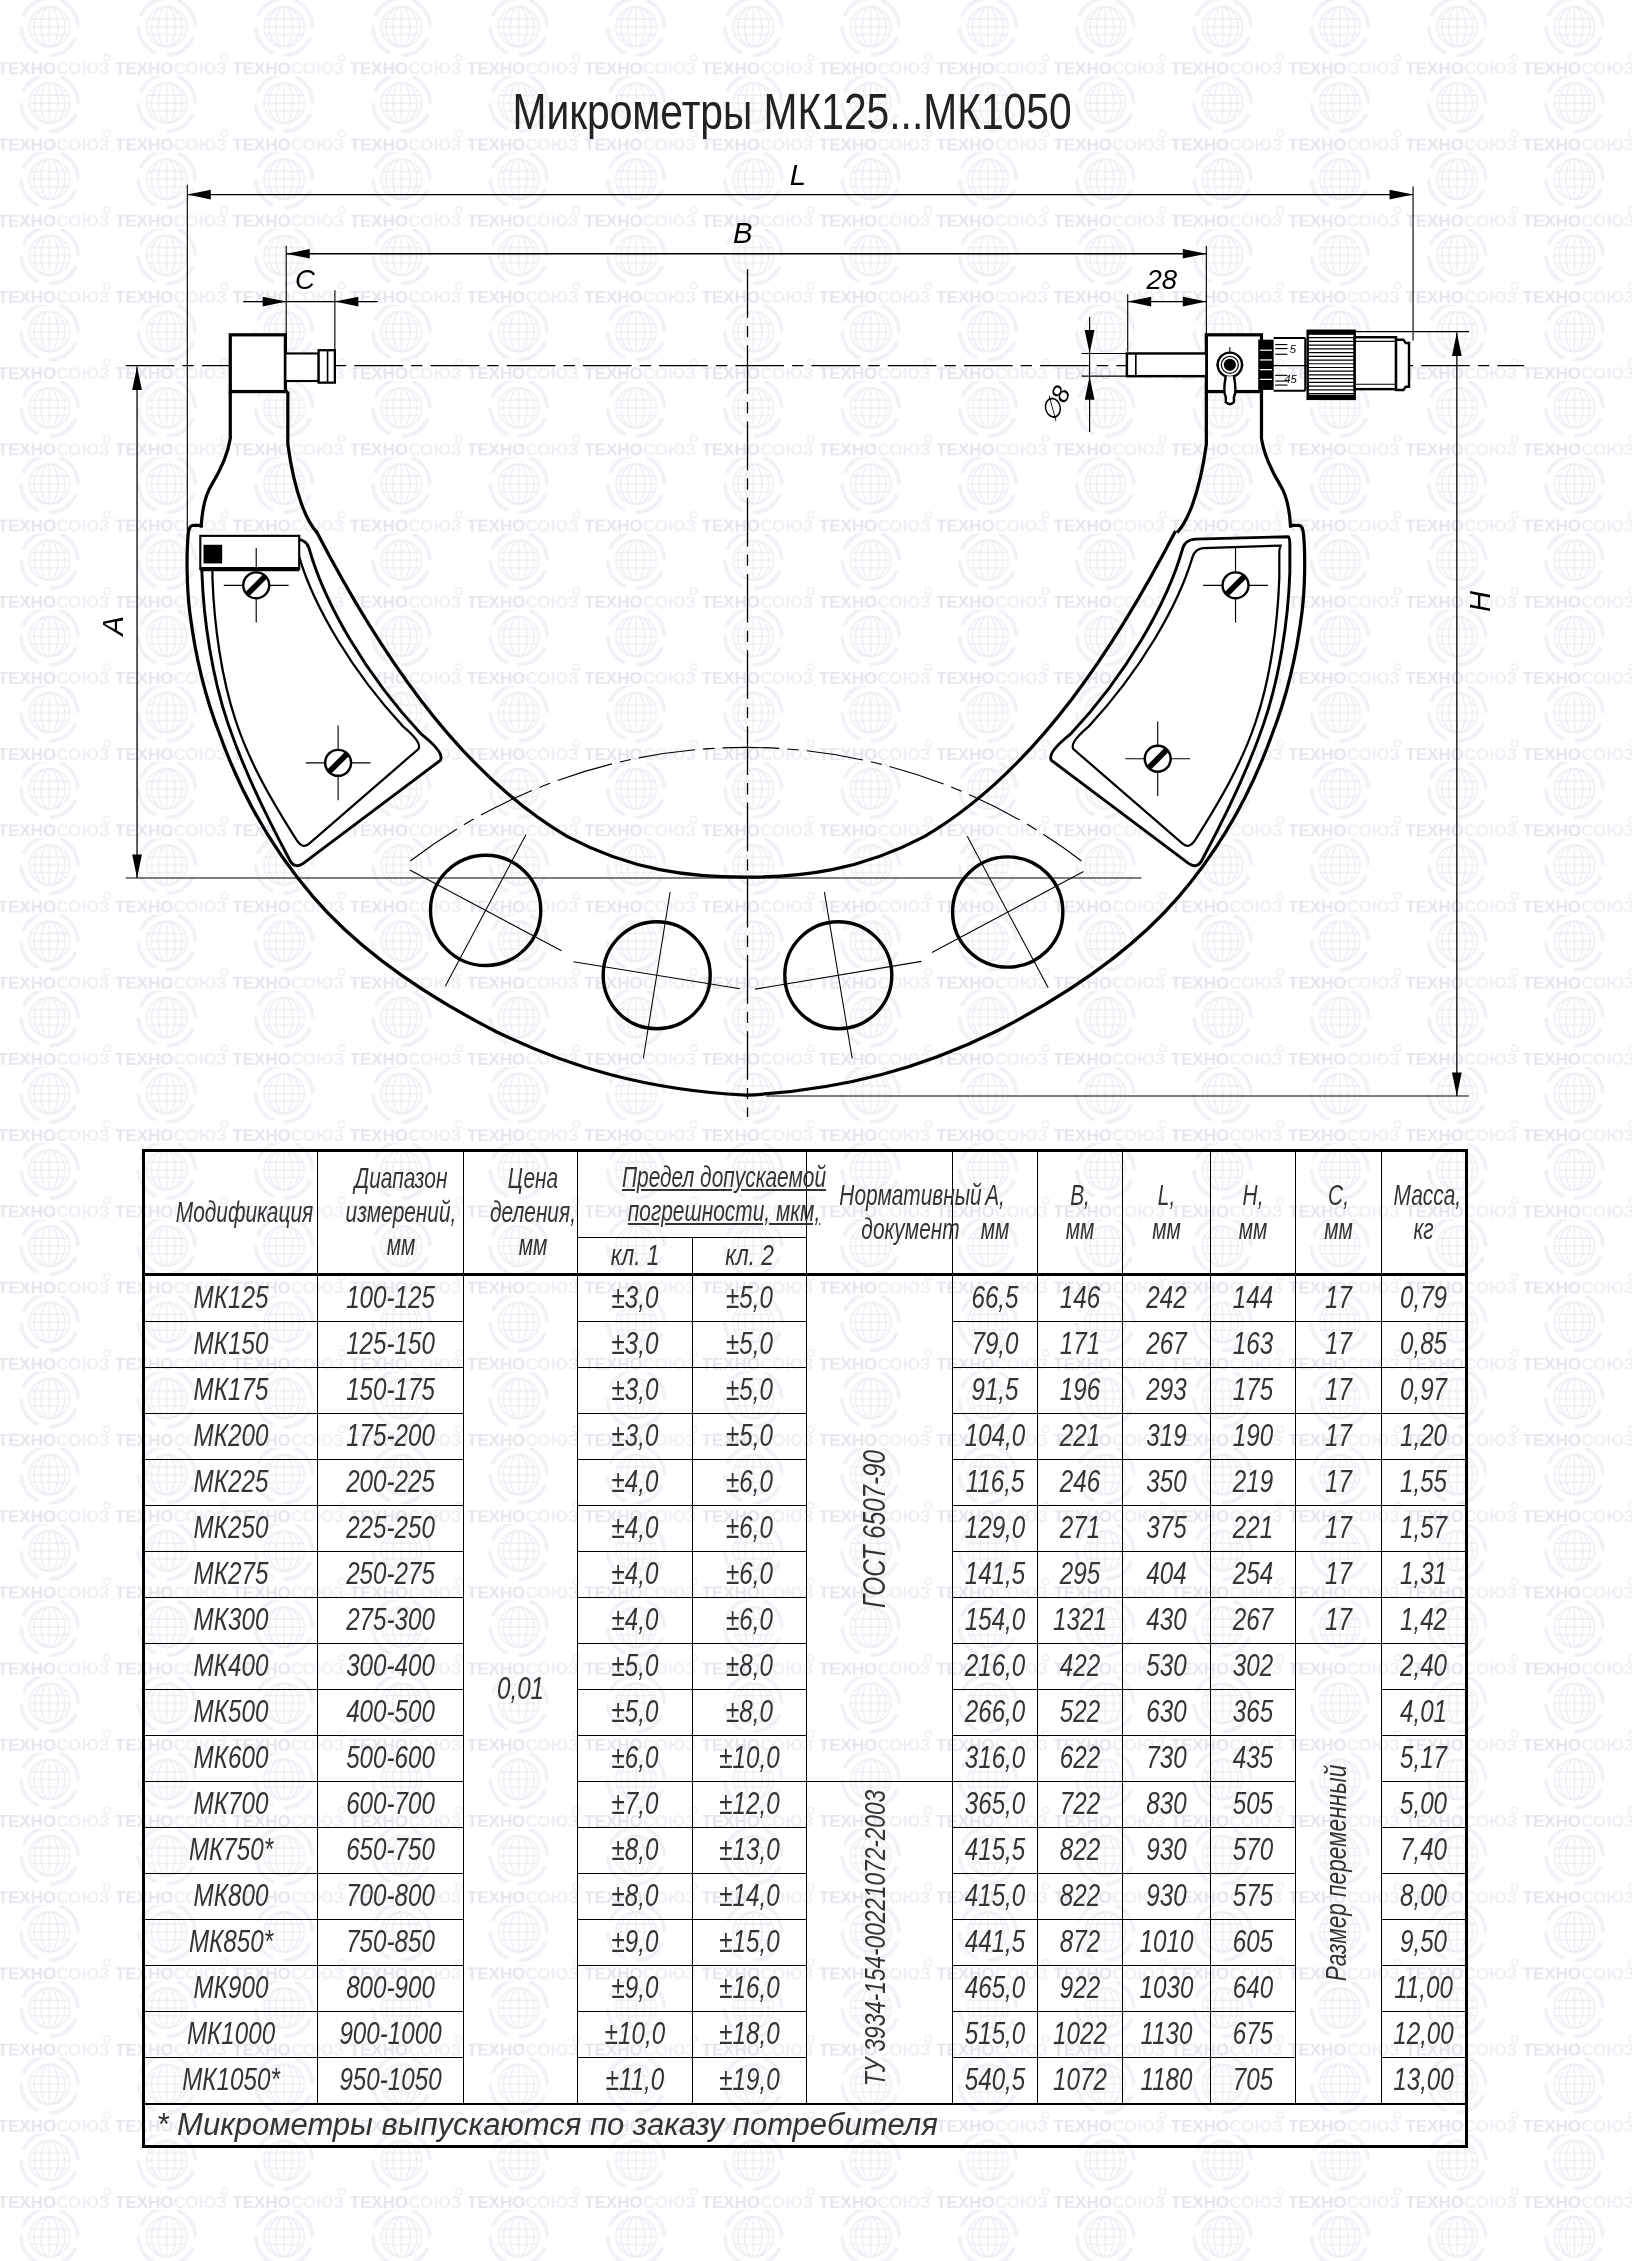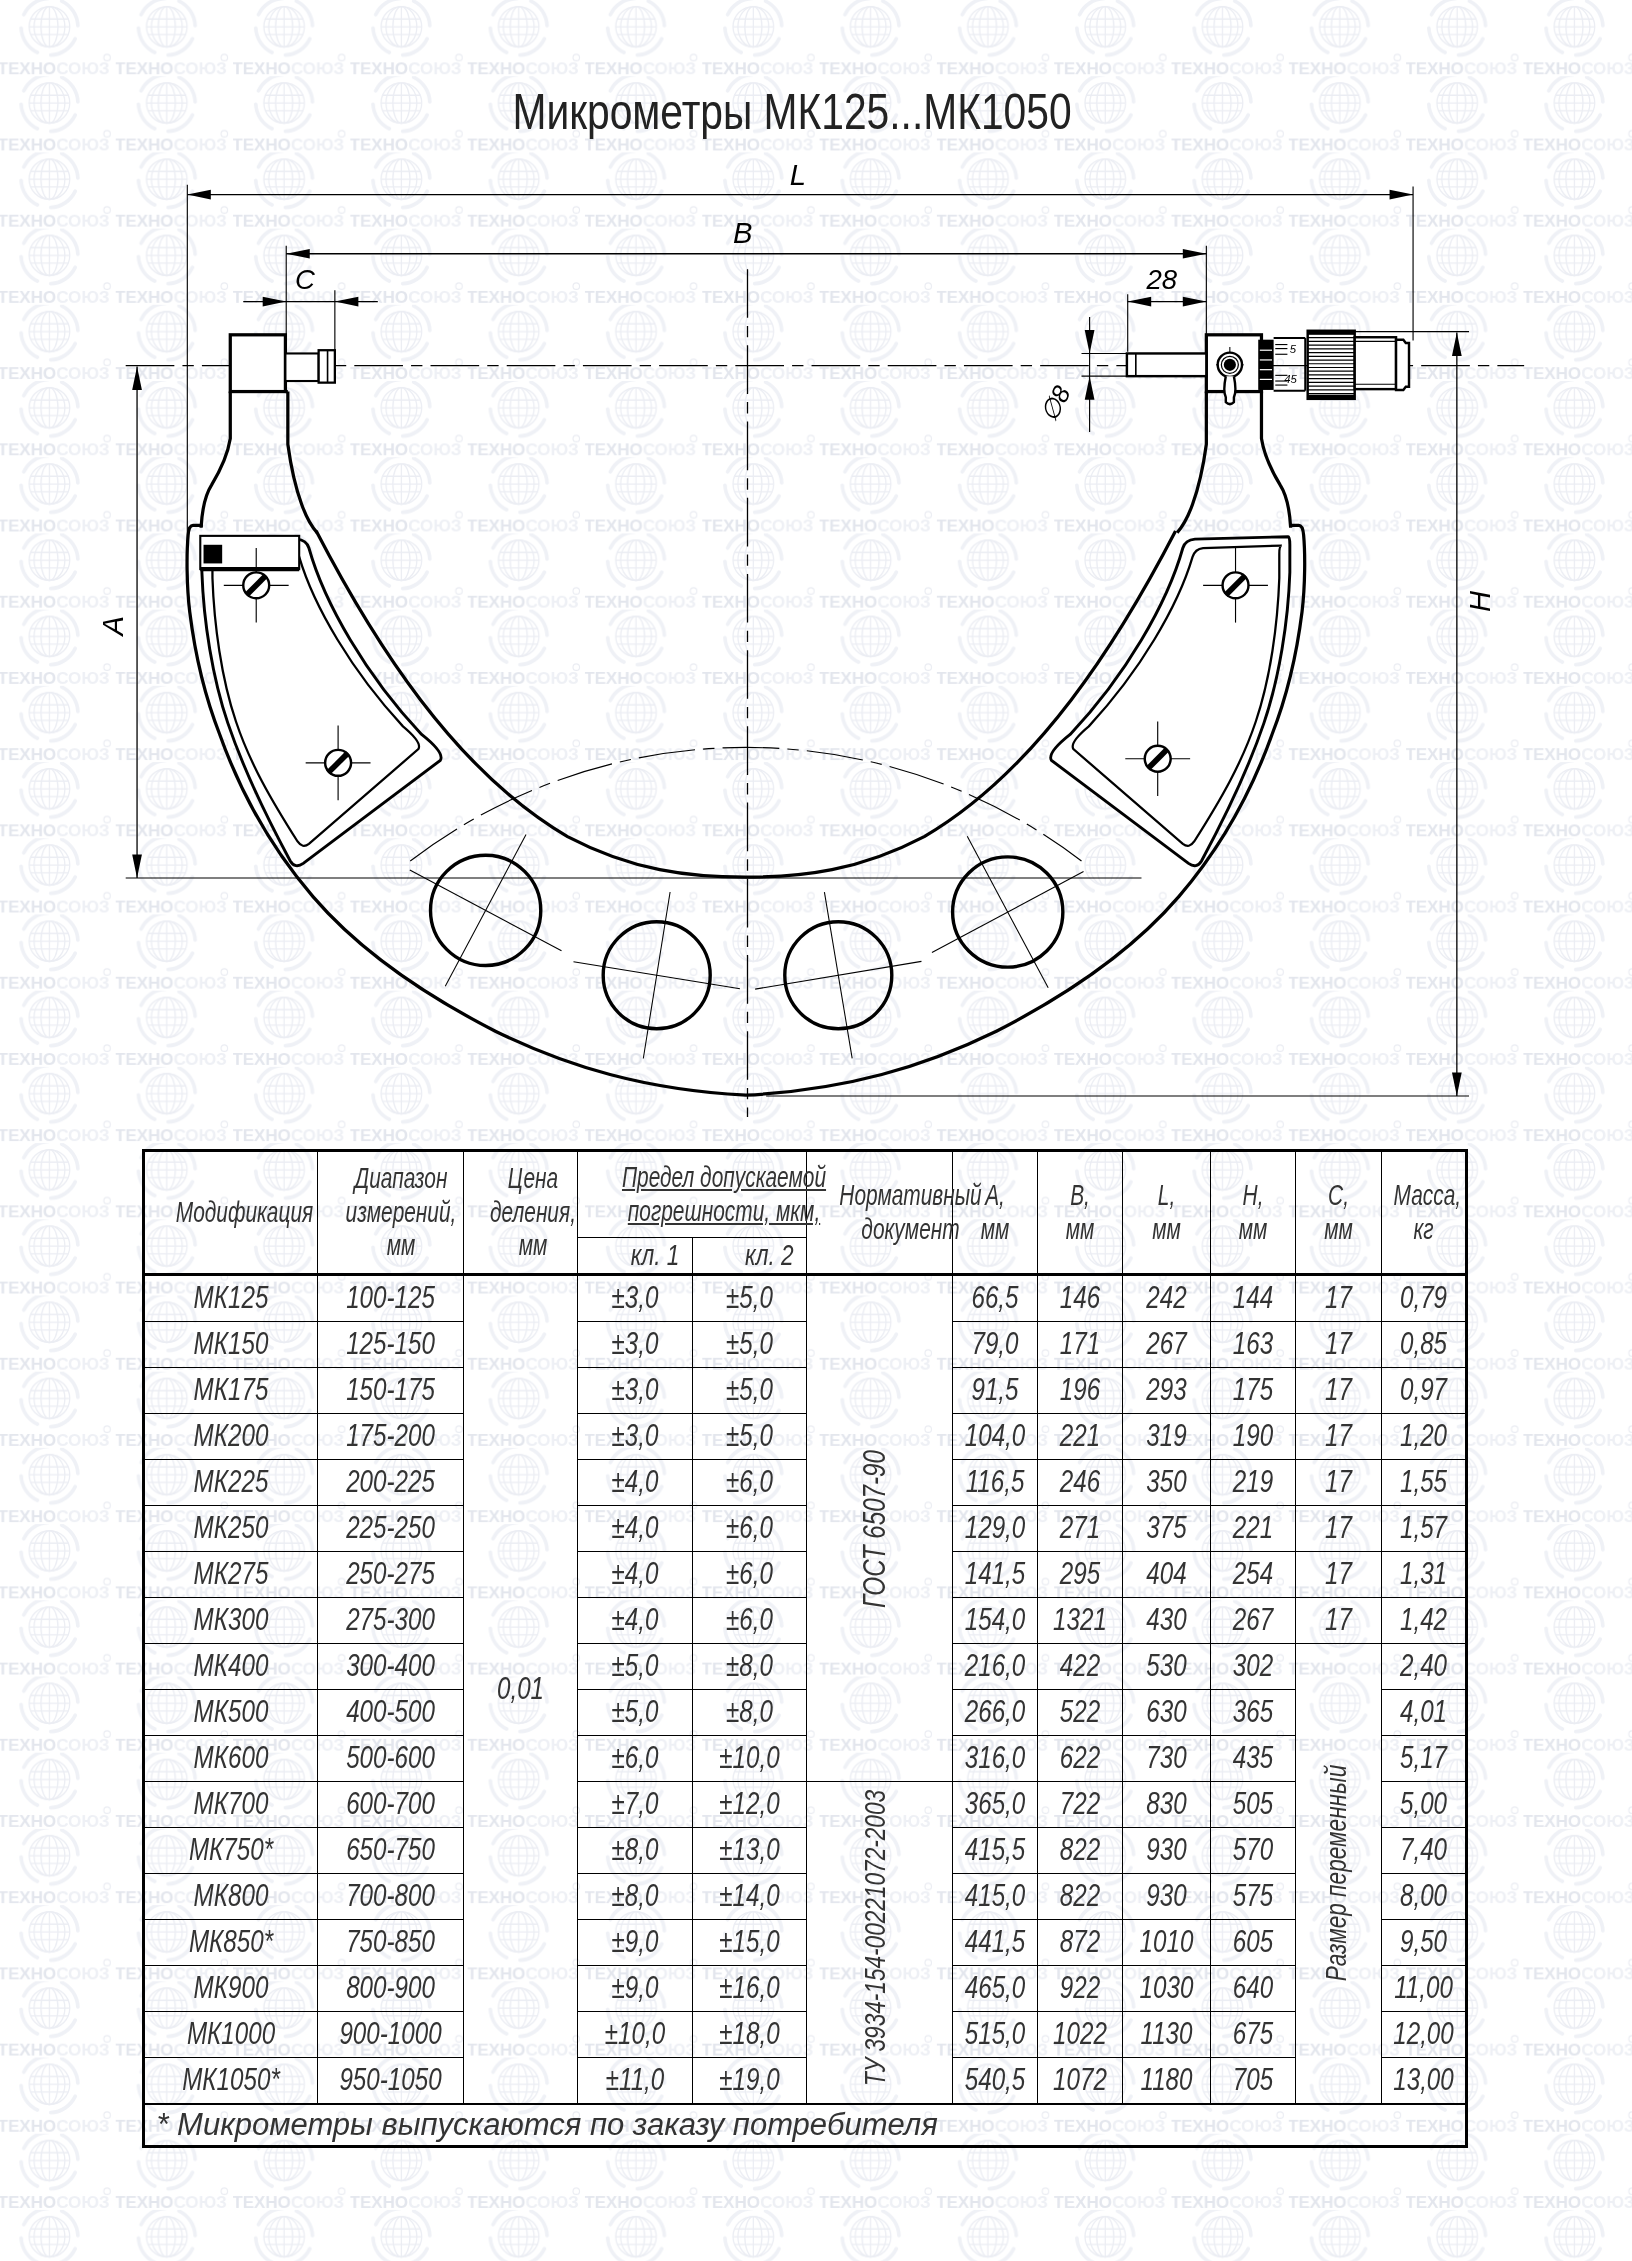--- a/index.html
+++ b/index.html
@@ -5,21 +5,21 @@
 #page{position:relative;width:1632px;height:2261px;background:#fff;overflow:hidden;font-family:"Liberation Sans",sans-serif;}
 #bg{position:absolute;left:0;top:0;}
 #title{position:absolute;left:0;top:84px;width:1584px;text-align:center;font-size:50px;color:#222;transform:scaleX(0.815);transform-origin:792px 0;line-height:57px;white-space:nowrap;}
 #tbl{position:absolute;left:142px;top:1149px;border-collapse:collapse;table-layout:fixed;width:1322px;color:#333;font-style:italic;}
 #tbl td{border:1.6px solid #000;text-align:center;vertical-align:middle;font-size:31px;padding:0;overflow:visible;}
 #tbl{border:3.2px solid #000;}
 .c{display:block;margin:0 auto;transform:scaleX(0.78);white-space:nowrap;line-height:1.17;}
 #tbl tr.h1 td{height:85px;}
 #tbl tr.h1 td .c{font-size:29px;transform:scaleX(0.72);}
 #tbl tr.h1 td.pdp{border-bottom-width:1.6px;text-decoration:underline;}
-#tbl tr.h2 td{height:35px;border-bottom:3.2px solid #000;text-align:right;}
+#tbl tr.h2 td{height:35px;border-bottom:3.2px solid #000;}
 #tbl tr.h2 td .c{font-size:29px;}
 #tbl tr.h1 td[rowspan]{border-bottom:3.2px solid #000;}
 #tbl td{height:45px;}
 #tbl tr.foot td{height:40px;border-top:2.4px solid #000;}
 td.note{text-align:left !important;padding-left:11.4px !important;}
 .rot{position:absolute;height:32px;line-height:32px;text-align:center;font-style:italic;font-size:29px;color:#333;transform:rotate(-90deg) scaleX(0.78);white-space:nowrap;}
 </style></head><body>
 <div id="page">
 <svg id="bg" width="1632" height="2261" viewBox="0 0 2013 2789">
 <defs>

